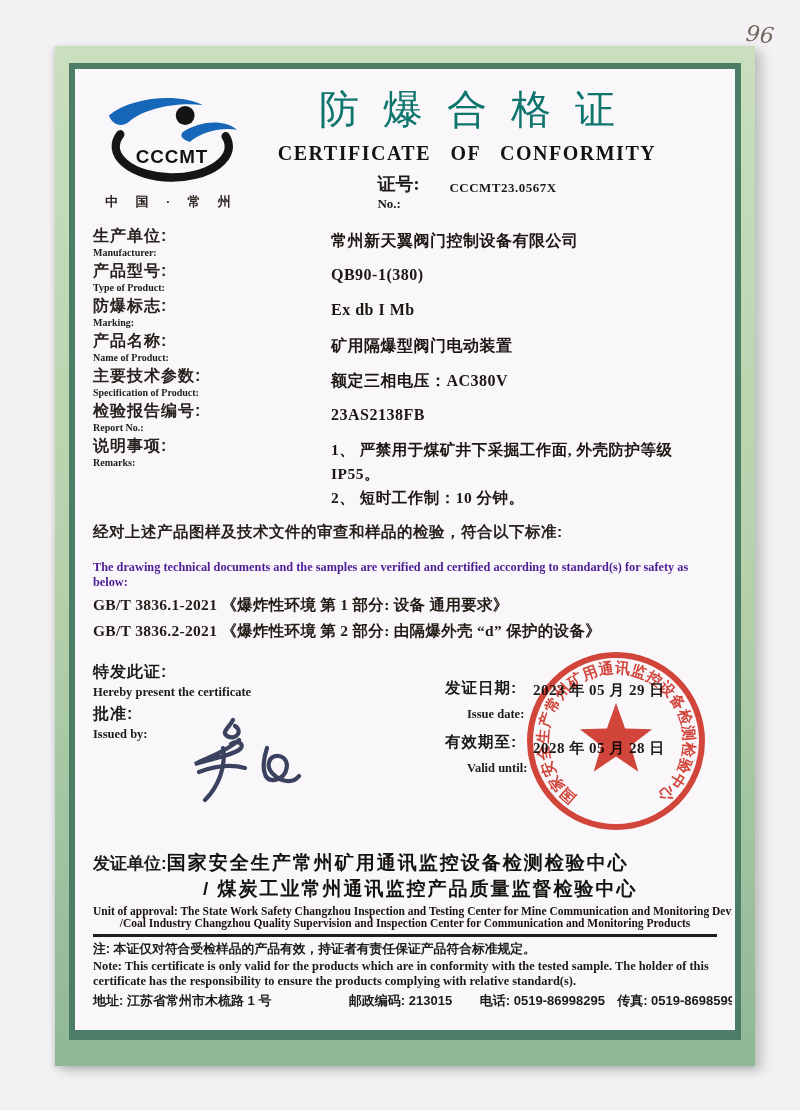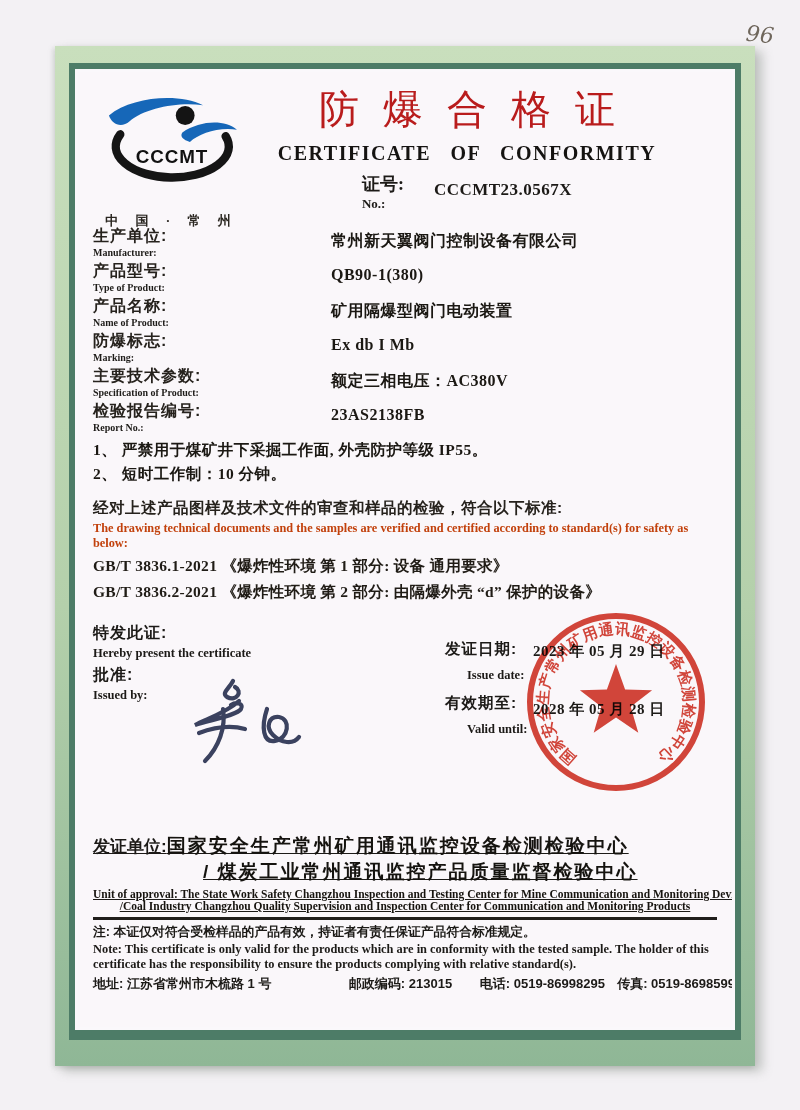--- a/index.html
+++ b/index.html
@@ -27,65 +27,65 @@
     background:#faf8fb;padding:3px;
   }
   .paper{
     width:100%;height:100%;box-sizing:border-box;
     background:#faf7fa;padding:10px 15px 8px 15px;
     position:relative;overflow:hidden;
   }
 
   
   .logo-wrap{position:absolute;left:6px;top:20px;width:175px;text-align:center;}
-  .logo-region{font-size:13px;letter-spacing:7px;font-weight:bold;color:#2a2620;margin-top:20px;}
+  .logo-region{font-size:13px;letter-spacing:7px;font-weight:bold;color:#2a2620;margin-top:1px;}
   .header-center{margin-left:150px;margin-right:26px;text-align:center;}
-  .title-cn{font-size:40px;letter-spacing:24px;text-indent:24px;color:#b91c1c;white-space:nowrap;}
+  .title-cn{font-size:40px;letter-spacing:24px;text-indent:24px;color:#0f766e;white-space:nowrap;}
   .title-en{font-size:20px;font-weight:bold;letter-spacing:1.5px;word-spacing:13px;margin-top:5px;color:#151311;}
   .certno-row{display:flex;justify-content:center;align-items:flex-start;margin-top:7px;}
   .certno-labels{text-align:left;}
   .certno-cn{font-size:18px;font-weight:bold;}
   .certno-en{font-size:13px;font-weight:bold;}
-  .certno-value{font-size:17px;font-weight:bold;margin-left:30px;margin-top:8px;letter-spacing:.5px;}
+  .certno-value{font-size:13px;font-weight:bold;margin-left:30px;margin-top:8px;letter-spacing:.5px;}
 
   
   .fields{margin-top:14px;}
   .row{display:flex;margin-bottom:3px;}
   .lbl{width:238px;flex:none;}
   .lbl-cn{font-size:16px;font-weight:bold;letter-spacing:1px;color:#26221d;font-family:"Liberation Sans",sans-serif;}
   .lbl-en{font-size:10px;font-weight:bold;color:#1e1c19;}
   .val{flex:1;font-size:16px;font-weight:bold;padding-top:5px;color:#1b1813;letter-spacing:.5px;}
   .val.multiline{padding-top:2px;line-height:1.55;font-size:15.5px;}
 
   .section-report{margin-top:1px;}
 
   
   .standards{margin-top:12px;}
   .stmt-cn{font-size:15.5px;font-weight:bold;letter-spacing:.5px;color:#26221d;font-family:"Liberation Sans",sans-serif;}
-  .stmt-en{font-size:12.3px;font-weight:bold;margin-top:2px;color:#c2410c;}
+  .stmt-en{font-size:12.3px;font-weight:bold;margin-top:17px;color:#4c1d95;}
   .std-item{font-size:15.5px;font-weight:bold;margin-top:5px;letter-spacing:.3px;color:#201c16;}
 
   
   .issue{position:relative;margin-top:20px;height:188px;}
   .present-cn{font-size:16px;font-weight:bold;letter-spacing:1px;font-family:"Liberation Sans",sans-serif;}
   .present-en{font-size:12.5px;font-weight:bold;margin-top:2px;}
   .approve-cn{font-size:16px;font-weight:bold;letter-spacing:1px;margin-top:4px;font-family:"Liberation Sans",sans-serif;}
   .approve-en{font-size:12.5px;font-weight:bold;margin-top:2px;}
   .signature{position:absolute;left:78px;top:52px;}
   .issue-right{position:absolute;left:352px;top:16px;width:276px;}
   .d-lbl{font-size:15.5px;font-weight:bold;letter-spacing:1px;font-family:"Liberation Sans",sans-serif;}
   .d-lbl-en{font-size:12.5px;font-weight:bold;margin-left:22px;margin-top:8px;}
   .d-lbl2{margin-top:10px;}
   .date-val{position:absolute;font-size:15px;font-weight:bold;letter-spacing:.5px;white-space:nowrap;}
   .date1{left:88px;top:3px;}
   .date2{left:88px;top:61px;}
   .stamp{position:absolute;left:428px;top:-16px;mix-blend-mode:multiply;opacity:.92;}
 
   
-  .approval{margin-top:22px;text-decoration:underline;}
+  .approval{}
   .appr-cn1{display:flex;align-items:baseline;}
   .appr-lbl{font-size:17px;font-weight:bold;flex:none;font-family:"Liberation Sans",sans-serif;}
   .appr-big{font-size:19px;font-weight:bold;letter-spacing:2px;font-family:"Liberation Sans",sans-serif;color:#15130f;}
   .appr-cn2{padding-left:110px;}
   .appr-en1{font-size:11.5px;font-weight:bold;margin-top:3px;white-space:nowrap;color:#17140f;}
   .appr-en2{font-size:11.5px;font-weight:bold;text-align:center;color:#17140f;}
   .divider{border:none;border-top:3px solid #201e1b;margin:5px 0 4px 0;}
 
   
   .note-cn{font-size:12.8px;font-weight:bold;font-family:"Liberation Sans",sans-serif;}
@@ -136,50 +136,54 @@
       </div>
       <div class="row">
         <div class="lbl">
               <div class="lbl-cn">产品型号:</div>
           <div class="lbl-en">Type of Product:</div>
             </div>
         <div class="val">QB90-1(380)</div>
       </div>
       <div class="row">
         <div class="lbl">
+              <div class="lbl-cn">防爆标志:</div>
+          <div class="lbl-en">Marking:</div>
+            </div>
+        <div class="val">Ex db I Mb</div>
+      </div>
+      <div class="row">
+        <div class="lbl">
               <div class="lbl-cn">产品名称:</div>
           <div class="lbl-en">Name of Product:</div>
             </div>
         <div class="val">矿用隔爆型阀门电动装置</div>
       </div>
       <div class="row">
         <div class="lbl">
-              <div class="lbl-cn">防爆标志:</div>
-          <div class="lbl-en">Marking:</div>
-            </div>
-        <div class="val">Ex db I Mb</div>
-      </div>
-      <div class="row">
-        <div class="lbl">
               <div class="lbl-cn">主要技术参数:</div>
           <div class="lbl-en">Specification of Product:</div>
             </div>
         <div class="val">额定三相电压：AC380V</div>
       </div>
     </div>
 
     <div class="section-report">
       <div class="row">
         <div class="lbl">
               <div class="lbl-cn">检验报告编号:</div>
           <div class="lbl-en">Report No.:</div>
             </div>
         <div class="val">23AS2138FB</div>
       </div>
       <div class="row">
+        <div class="lbl">
+              <div class="lbl-cn">说明事项:</div>
+          <div class="lbl-en">Remarks:</div>
+            </div>
         <div class="val multiline">
           <div>1、 严禁用于煤矿井下采掘工作面, 外壳防护等级 IP55。</div>
           <div>2、 短时工作制：10 分钟。</div>
         </div>
       </div>
     </div>
 
     <div class="standards">
       <div class="stmt-cn">经对上述产品图样及技术文件的审查和样品的检验，符合以下标准:</div>
       <div class="stmt-en">The drawing technical documents and the samples are verified and certified according to standard(s) for safety as below:</div>

